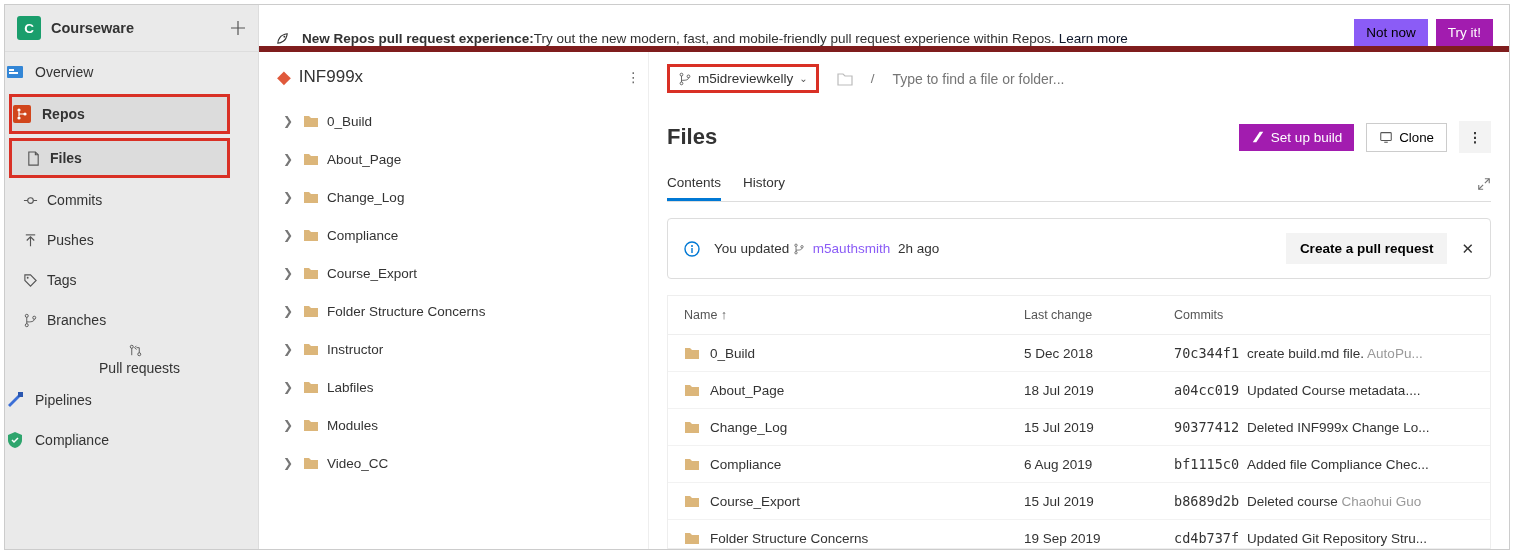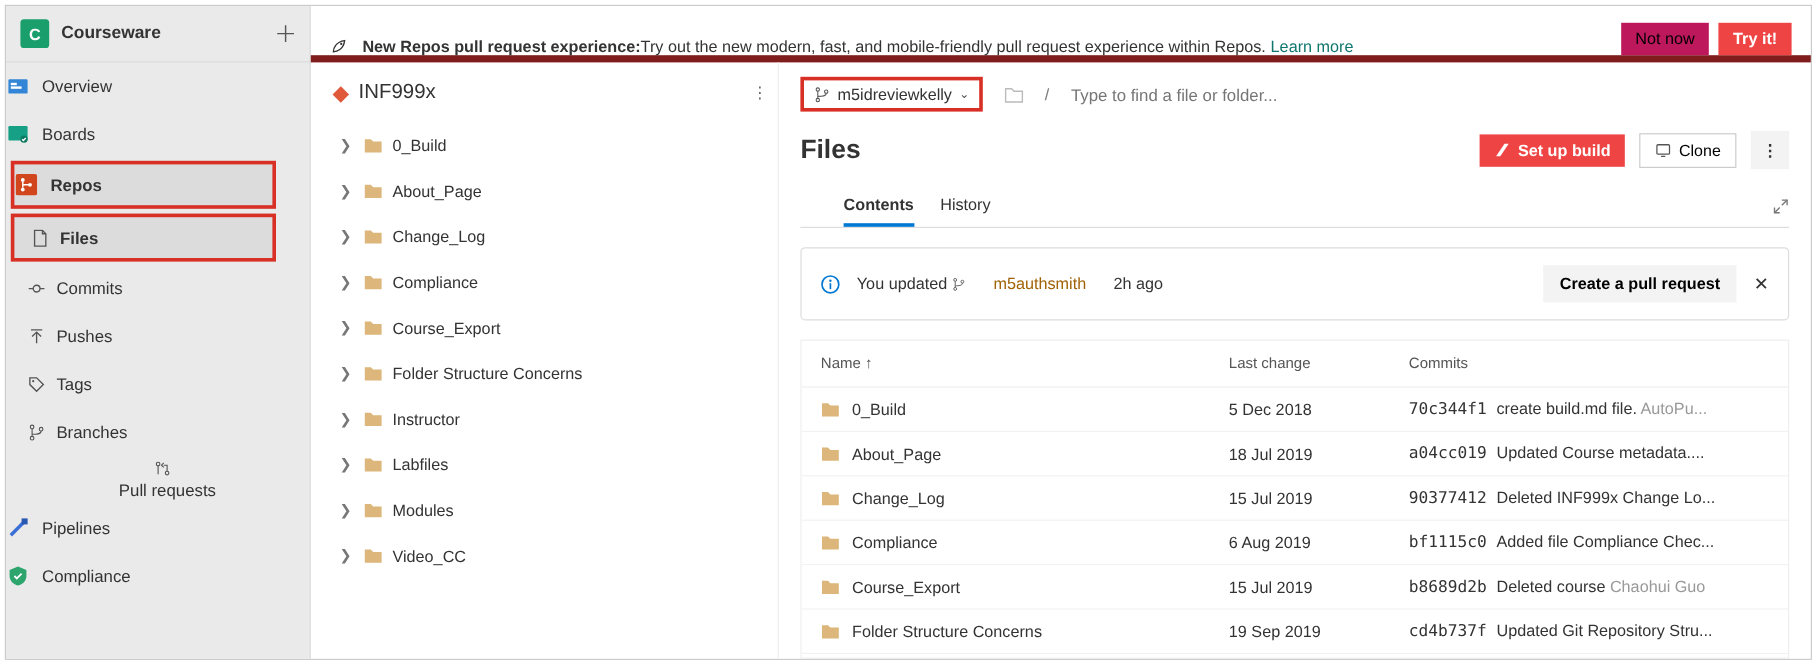--- a/index.html
+++ b/index.html
@@ -14,55 +14,55 @@
 .nav-item.selected { background: #dcdcdc; font-weight: 600; }
 .nav-item .nav-icon { width: 20px; height: 20px; margin-right: 10px; display: flex; align-items: center; justify-content: center; }
 .nav-sub { padding-left: 40px; font-weight: 400; }
 .nav-sub .nav-icon { width: 18px; margin-right: 8px; color: #555; }
 .highlight-red { border: 3px solid #d93025; }
 
 .content { flex: 1; display: flex; flex-direction: column; }
 .banner { height: 47px; border-bottom: 6px solid #7f1d1d; display: flex; align-items: flex-end; padding: 0 16px; font-size: 13.5px; }
 .banner-icon { color: #333; margin-right: 12px; font-size: 14px; }
 .banner-strong { font-weight: 600; }
-.banner-link { color: #0f766e; margin-left: 4px; cursor: pointer; }
+.banner-link { color: #0f172a; margin-left: 4px; cursor: pointer; }
 .banner-actions { margin-left: auto; display: flex; gap: 8px; }
 .btn { padding: 6px 12px; font-size: 13.5px; border: none; cursor: pointer; }
-.btn-light { background: #be185d; }
-.btn-primary { background: #ef4444; color: #fff; font-weight: 700; }
+.btn-light { background: #8b5cf6; }
+.btn-primary { background: #a21caf; color: #fff; font-weight: 400; }
 .btn-outline { background: #fff; border: 1px solid #ccc; display: inline-flex; align-items: center; gap: 6px; padding: 6px 12px; }
 
 .body-row { flex: 1; display: flex; min-height: 0; }
 .tree { width: 390px; border-right: 1px solid #eee; padding: 14px 8px 14px 18px; overflow-y: auto; }
 .tree-header { display: flex; align-items: center; margin-bottom: 14px; }
 .repo-diamond { color: #e0593b; font-size: 18px; margin-right: 8px; }
 .repo-title { font-size: 17px; font-weight: 400; flex: 1; }
 .tree-item { height: 38px; display: flex; align-items: center; padding-left: 6px; cursor: pointer; }
 .chevron { color: #777; margin-right: 10px; font-size: 12px; }
 .folder-icn { color: #d6a657; margin-right: 8px; }
 
 .main { flex: 1; padding: 12px 18px 0 18px; display: flex; flex-direction: column; min-height: 0; }
-.breadcrumb-row { display: flex; align-items: center; gap: 18px; margin-bottom: 16px; }
+.breadcrumb-row { display: flex; align-items: center; gap: 18px; margin-bottom: 28px; }
 .branch-pill { border: 3px solid #d93025; padding: 4px 8px; display: inline-flex; align-items: center; gap: 6px; }
 .branch-pill .chev { font-size: 10px; color: #555; }
 .bc-folder { color: #bbb; }
 .bc-sep { color: #777; }
 .bc-input { border: none; outline: none; font-size: 14px; color: #888; width: 220px; }
 .title-row { display: flex; align-items: center; }
 .page-title { font-size: 22px; font-weight: 600; }
 .title-actions { margin-left: auto; display: flex; align-items: center; gap: 12px; }
 .more-btn { width: 32px; height: 32px; background: #f3f3f3; display: flex; align-items: center; justify-content: center; font-weight: bold; }
 .tabs { display: flex; border-bottom: 1px solid #ddd; margin-top: 14px; }
 .tab { padding: 8px 0; margin-right: 22px; cursor: pointer; }
-.tab.active { font-weight: 700; border-bottom: 3px solid #0078d4; margin-left: 36px; }
+.tab.active { font-weight: 400; border-bottom: 3px solid #0078d4; }
 .expand-icon { margin-left: auto; color: #777; cursor: pointer; align-self: center; }
 .alert-card { border: 1px solid #ddd; border-radius: 4px; padding: 14px 16px; margin-top: 16px; display: flex; align-items: center; }
 .info-icon { color: #0078d4; margin-right: 14px; }
 .alert-text { flex: 1; }
-.alert-link { color: #a16207; margin: 0 19px; }
+.alert-link { color: #8b5cf6; margin: 0 4px; }
 .pr-btn { background: #f3f3f3; padding: 8px 14px; font-weight: 600; margin-right: 14px; }
 .close-x { font-size: 15px; cursor: pointer; }
 .table { border: 1px solid #eee; margin-top: 16px; flex: 1; overflow: hidden; display: flex; flex-direction: column; }
 .table-header { display: flex; padding: 12px 16px; color: #555; font-size: 12.5px; border-bottom: 1px solid #eee; }
 .col-name { flex: 0 0 340px; }
 .col-change { flex: 0 0 150px; }
 .col-commits { flex: 1; }
 .table-body { flex: 1; overflow-y: auto; }
 .row { display: flex; align-items: center; padding: 10px 16px; border-bottom: 1px solid #f2f2f2; }
 .row .folder-icn { margin-right: 10px; }
@@ -91,30 +91,20 @@
       <span class="nav-icon">
           <svg width="18" height="18" viewBox="0 0 18 18">
             <rect x="1" y="3" width="16" height="12" rx="1" fill="#3386d6"></rect>
             <rect x="3" y="6" width="5" height="2" fill="#fff"></rect>
             <rect x="3" y="9" width="9" height="2" fill="#fff"></rect>
           </svg>
         </span>
       <span>Overview</span>
     </div>
 
-    <div class="nav-item">
-      <span class="nav-icon">
-          <svg width="18" height="18" viewBox="0 0 18 18">
-            <rect x="1" y="2" width="16" height="12" rx="1" fill="#16a085"></rect>
-            <circle cx="14" cy="13" r="3" fill="#0d7a63"></circle>
-            <path d="M12.5 13l1 1 2-2" stroke="#fff" stroke-width="1.2" fill="none"></path>
-          </svg>
-        </span>
-      <span>Boards</span>
-    </div>
 
     <div class="nav-item selected highlight-red" style="margin:2px 28px 2px 4px;">
       <span class="nav-icon">
           <svg width="18" height="18" viewBox="0 0 18 18">
             <rect width="18" height="18" rx="2" fill="#d1461c"></rect>
             <circle cx="6" cy="5" r="1.6" fill="#fff"></circle>
             <circle cx="6" cy="13" r="1.6" fill="#fff"></circle>
             <circle cx="12" cy="9" r="1.6" fill="#fff"></circle>
             <path d="M6 6.5v5M6 9h5" stroke="#fff" stroke-width="1.2"></path>
           </svg>

